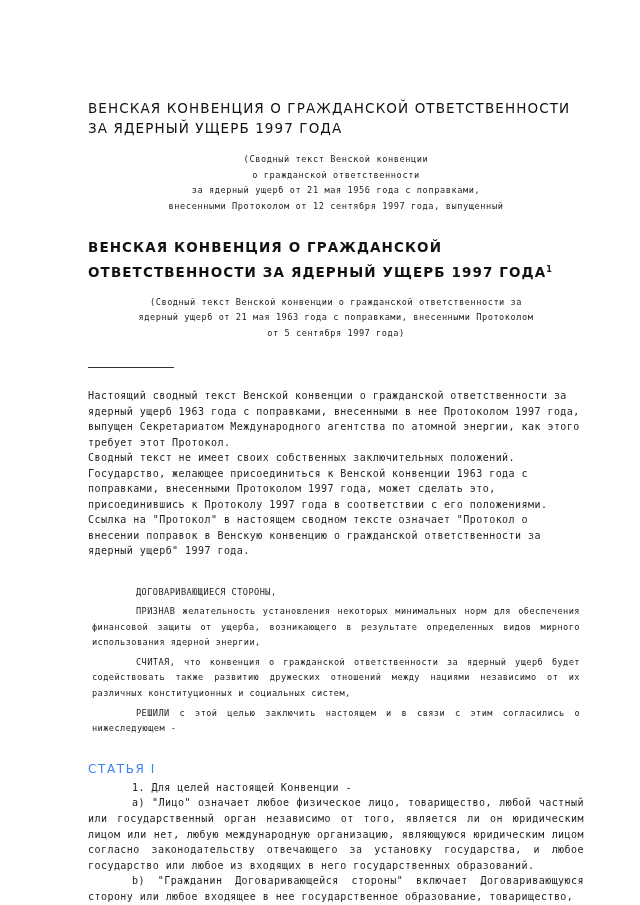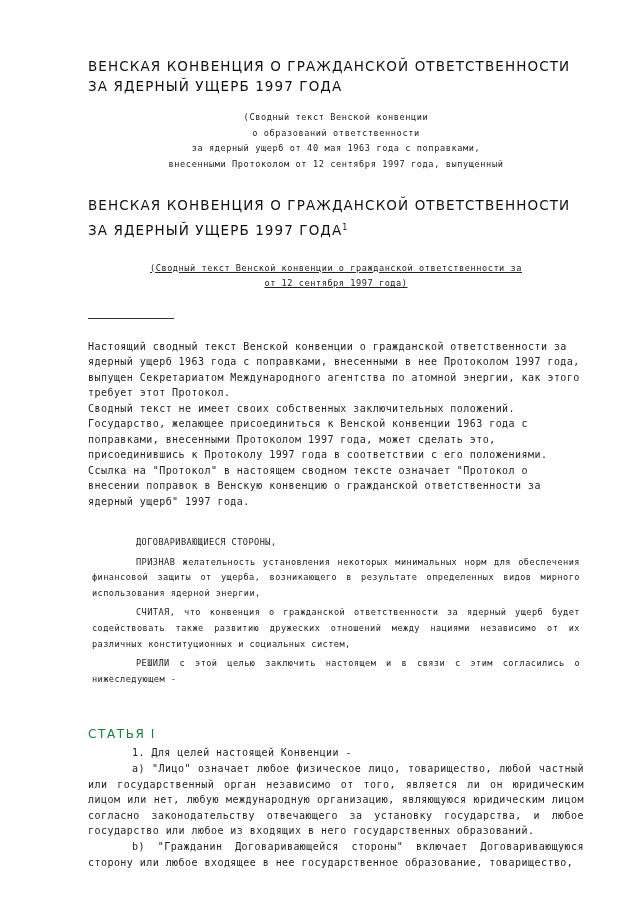--- a/index.html
+++ b/index.html
@@ -10,21 +10,21 @@
   body {
     width: 640px;
     height: 905px;
     font-family: "DejaVu Sans Mono", monospace;
     color: #1a1a1a;
   }
   .page {
     width: 640px;
     height: 905px;
     box-sizing: border-box;
-    padding: 56px 56px 0 88px;
+    padding: 98px 56px 0 88px;
     position: relative;
   }
   .title-main {
     font-family: "DejaVu Sans", sans-serif;
     font-size: 13.5px;
     letter-spacing: 1.1px;
     line-height: 20px;
     margin: 0 0 0 0;
     font-weight: normal;
     color: #111;
@@ -38,37 +38,36 @@
     letter-spacing: 0.6px;
     color: #222;
   }
   .subtitle-block div { white-space: nowrap; }
   .title-main2 {
     font-family: "DejaVu Sans", sans-serif;
     font-size: 13.5px;
     letter-spacing: 1.1px;
     line-height: 22px;
     margin-top: 22px;
-    font-weight: normal;
+    font-weight: bold;
     color: #111;
   }
   .title-main2 sup {
     font-size: 8px;
     vertical-align: super;
     letter-spacing: 0;
   }
   .subtitle-block2 {
-    margin-top: 20px;
+    margin-top: 12px;
     text-align: center;
     font-size: 8.6px;
     line-height: 15.5px;
     letter-spacing: 0.55px;
     color: #222;
     padding: 0 8px;
-    text-decoration: underline;
   }
   .footnote-rule {
     margin-top: 26px;
     width: 86px;
     border: 0;
     border-top: 1px solid #333;
     margin-left: 0;
   }
   .footnote {
     margin-top: 20px;
@@ -87,22 +86,22 @@
     text-align: justify;
   }
   .body-block p {
     margin: 4px;
     text-indent: 44px;
   }
   .article-head {
     font-family: "DejaVu Sans", sans-serif;
     font-size: 12px;
     letter-spacing: 1.6px;
-    margin-top: 40px;
-    color: #15803d;
+    margin-top: 25px;
+    color: #3b82f6;
   }
   .article-body {
     margin-top: 4px;
     font-size: 10px;
     line-height: 15.6px;
     letter-spacing: 0.45px;
     color: #222;
     text-align: justify;
   }
   .article-body p {
@@ -117,33 +116,34 @@
 
 <div class="page">
 
   <div class="title-main">
     <span>ВЕНСКАЯ КОНВЕНЦИЯ О ГРАЖДАНСКОЙ ОТВЕТСТВЕННОСТИ</span>
     <span class="l2">ЗА ЯДЕРНЫЙ УЩЕРБ 1997 ГОДА</span>
   </div>
 
   <div class="subtitle-block">
     <div>(Сводный текст Венской конвенции</div>
-    <div>о образований ответственности</div>
-    <div>за ядерный ущерб от 40 мая 1963 года с поправками,</div>
+    <div>о гражданской ответственности</div>
+    <div>за ядерный ущерб от 21 мая 1956 года с поправками,</div>
     <div>внесенными Протоколом от 12 сентября 1997 года, выпущенный</div>
   </div>
 
   <div class="title-main2">
     <span>ВЕНСКАЯ КОНВЕНЦИЯ О ГРАЖДАНСКОЙ ОТВЕТСТВЕННОСТИ</span>
     <span class="l2"><span>ЗА ЯДЕРНЫЙ УЩЕРБ 1997 ГОДА</span><sup>1</sup></span>
   </div>
 
   <div class="subtitle-block2">
     <div>(Сводный текст Венской конвенции о гражданской ответственности за</div>
-    <div>от 12 сентября 1997 года)</div>
+    <div>ядерный ущерб от 21 мая 1963 года с поправками, внесенными Протоколом</div>
+    <div>от 5 сентября 1997 года)</div>
   </div>
 
   <hr class="footnote-rule">
 
   <div class="footnote">
     <p>Настоящий сводный текст Венской конвенции о гражданской ответственности за ядерный ущерб 1963 года с поправками, внесенными в нее Протоколом 1997 года, выпущен Секретариатом Международного агентства по атомной энергии, как этого требует этот Протокол.</p>
     <p>Сводный текст не имеет своих собственных заключительных положений. Государство, желающее присоединиться к Венской конвенции 1963 года с поправками, внесенными Протоколом 1997 года, может сделать это, присоединившись к Протоколу 1997 года в соответствии с его положениями.</p>
     <p>Ссылка на "Протокол" в настоящем сводном тексте означает "Протокол о внесении поправок в Венскую конвенцию о гражданской ответственности за ядерный ущерб" 1997 года.</p>
   </div>
 

